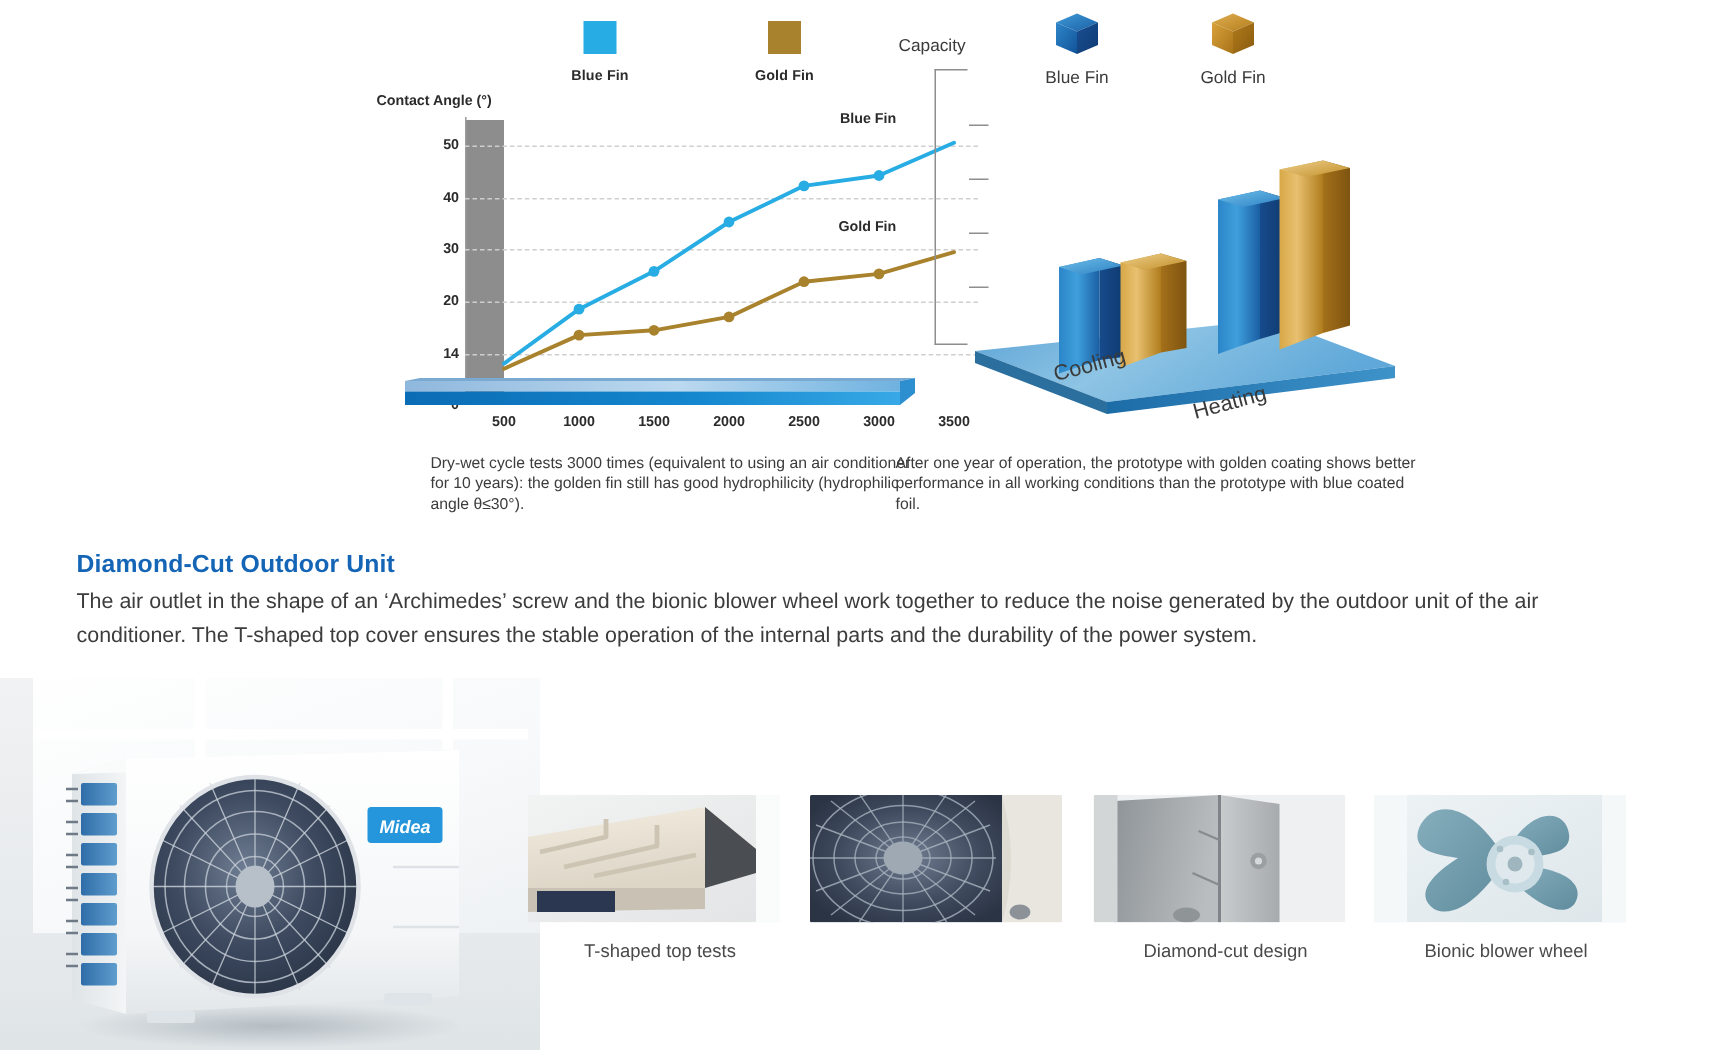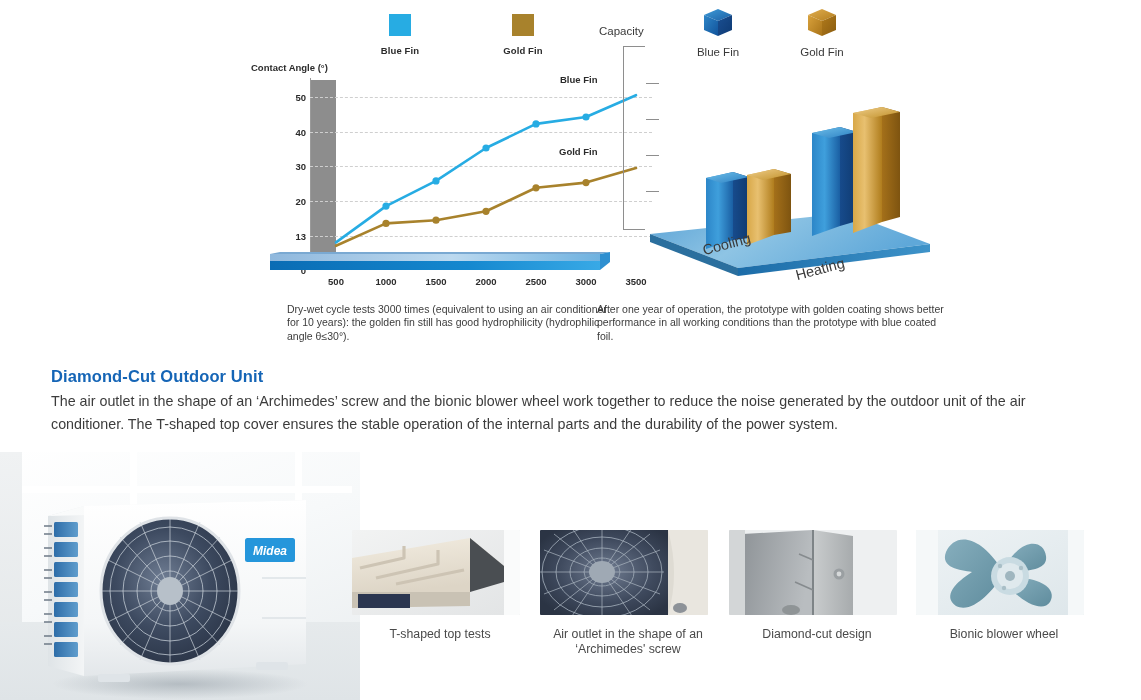--- a/index.html
+++ b/index.html
@@ -119,21 +119,21 @@
         <div class="lc-grid" style="top:17.3px"></div>
         <div class="lc-grid" style="top:51.8px"></div>
         <div class="lc-grid" style="top:86.4px"></div>
         <div class="lc-grid" style="top:120.9px"></div>
         <div class="lc-grid" style="top:155.5px"></div>
 
         <div class="lc-ytick" style="top:17.3px">50</div>
         <div class="lc-ytick" style="top:51.8px">40</div>
         <div class="lc-ytick" style="top:86.4px">30</div>
         <div class="lc-ytick" style="top:120.9px">20</div>
-        <div class="lc-ytick" style="top:155.5px">13</div>
+        <div class="lc-ytick" style="top:155.5px">14</div>
         <div class="lc-ytick" style="top:190px">0</div>
 
         <svg class="lc-svg" viewBox="0 0 340 190" preserveAspectRatio="none">
 
           <polyline points="26,162.4 76,126.1 126,100.9 176,68.0 226,43.9 276,37.0 326,15.2" fill="none" stroke="#27ACE3" stroke-width="2.6" stroke-linejoin="round" stroke-linecap="round"></polyline>
           <polyline points="26,165.8 76,143.4 126,140.2 176,131.3 226,107.8 276,102.6 326,88.1" fill="none" stroke="#A8822C" stroke-width="2.6" stroke-linejoin="round" stroke-linecap="round"></polyline>
           <g fill="#27ACE3">
             <circle cx="76" cy="126.1" r="3.6"></circle>
               <circle cx="126" cy="100.9" r="3.6"></circle>
             <circle cx="176" cy="68.0" r="3.6"></circle>
@@ -470,21 +470,20 @@
               <line x1="120" y1="20" x2="4" y2="64"></line>
             <line x1="32" y1="-2" x2="92" y2="86"></line>
               <line x1="92" y1="-2" x2="32" y2="86"></line>
           </g>
           <ellipse cx="62" cy="42" rx="13" ry="11" fill="#9fa9b4"></ellipse>
           <rect x="128" y="0" width="40" height="85" fill="#e9e6df"></rect>
           <path d="M128 0 q12 44 0 85" fill="#dedbd3"></path>
           <ellipse cx="140" cy="78" rx="7" ry="5" fill="#8d9298"></ellipse>
         </svg>
       </div>
-      <div class="cp">Air outlet in the shape of an ‘Archimedes' screw</div>
     </div>
 
     <div class="thumb t4">
       <div class="img">
         <svg viewBox="0 0 168 85" width="168" height="85">
           <defs>
             <linearGradient id="bwBg" x1="0" y1="0" x2="1" y2="1">
               <stop offset="0%" stop-color="#eef3f5"></stop>
                 <stop offset="100%" stop-color="#dde6ea"></stop>
               </linearGradient>

